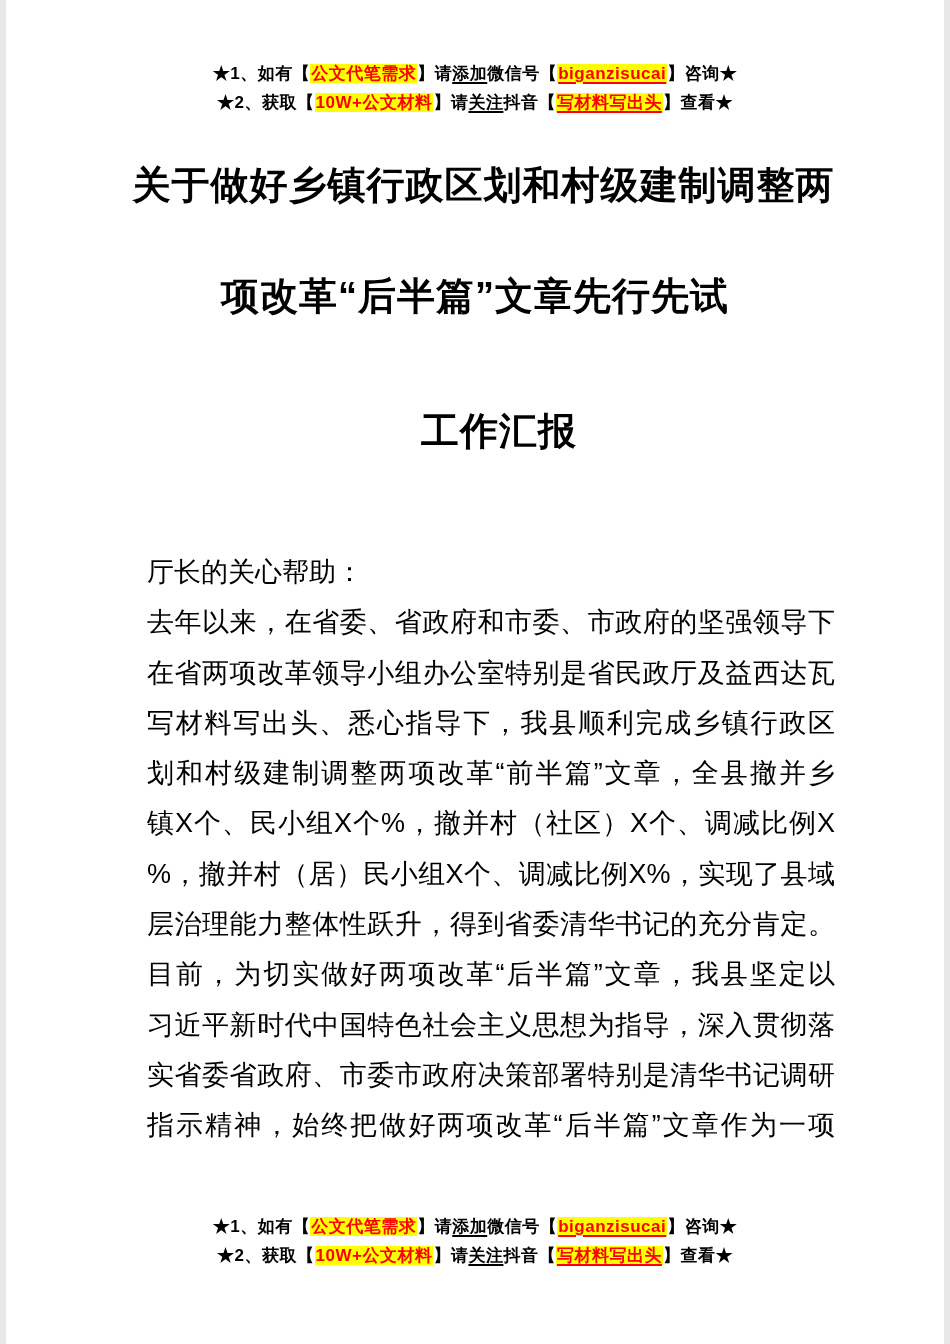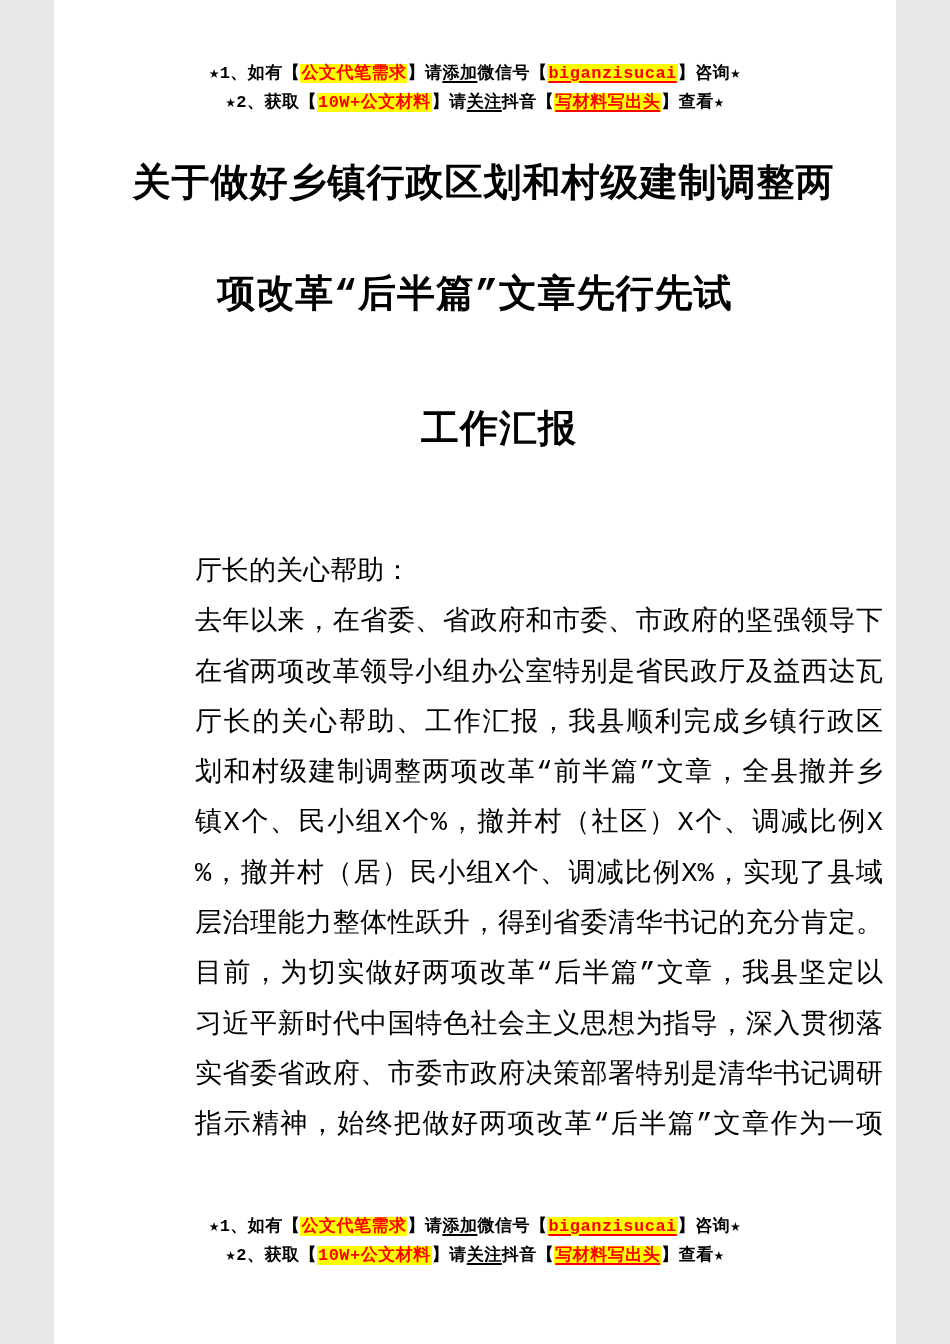--- a/index.html
+++ b/index.html
@@ -4,25 +4,25 @@
 <style>
   :root{
     --hl:#ffff00;
     --red:#ff0000;
     --ink:#000000;
     --paper:#ffffff;
   }
   html,body{margin:0;padding:0;background:#e8e8e8;}
   .page{
     position:relative;
-    width:842px;height:1344px;
+    width:938px;height:1344px;
     margin:0 auto;
     background:var(--paper);
     color:var(--ink);
-    font-family:Liberation Mono, monospace;
+    font-family:Liberation Sans, sans-serif;
     overflow:hidden;
   }
   
   .promo{
     position:absolute;left:0;right:0;
     text-align:center;
     font-size:17px;
     font-weight:bold;
     line-height:29px;
     letter-spacing:0.5px;
@@ -83,21 +83,21 @@
   </div>
 
   <h1 class="title-line t1">关于做好乡镇行政区划和村级建制调整两</h1>
   <h1 class="title-line t2">项改革“后半篇”文章先行先试</h1>
   <h1 class="title-line t3">工作汇报</h1>
 
   <div class="doc-body">
     <div class="body-line salutation">厅长的关心帮助：</div>
     <div class="body-line">去年以来，在省委、省政府和市委、市政府的坚强领导下</div>
     <div class="body-line">在省两项改革领导小组办公室特别是省民政厅及益西达瓦</div>
-    <div class="body-line">厅长的关心帮助、工作汇报，我县顺利完成乡镇行政区</div>
+    <div class="body-line">写材料写出头、悉心指导下，我县顺利完成乡镇行政区</div>
     <div class="body-line">划和村级建制调整两项改革“前半篇”文章，全县撤并乡</div>
     <div class="body-line">镇X个、民小组X个%，撤并村（社区）X个、调减比例X</div>
     <div class="body-line">%，撤并村（居）民小组X个、调减比例X%，实现了县域</div>
     <div class="body-line">层治理能力整体性跃升，得到省委清华书记的充分肯定。</div>
     <div class="body-line">目前，为切实做好两项改革“后半篇”文章，我县坚定以</div>
     <div class="body-line">习近平新时代中国特色社会主义思想为指导，深入贯彻落</div>
     <div class="body-line">实省委省政府、市委市政府决策部署特别是清华书记调研</div>
     <div class="body-line">指示精神，始终把做好两项改革“后半篇”文章作为一项</div>
   </div>
 

